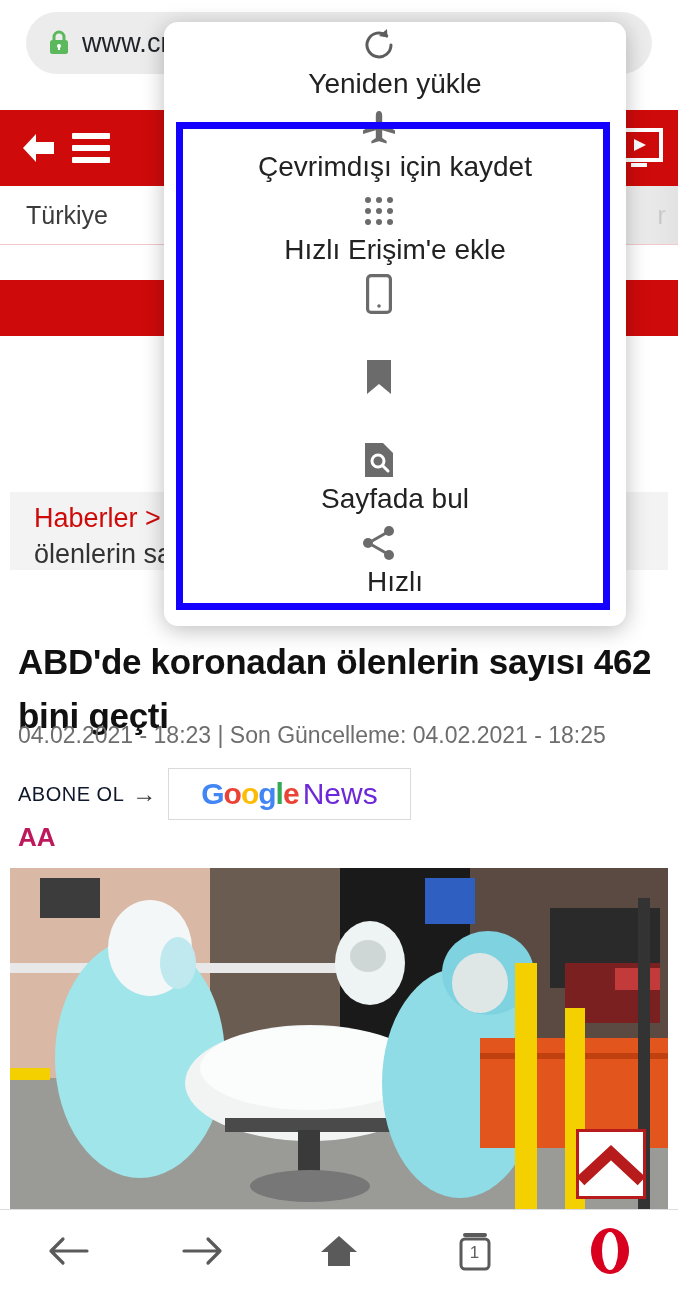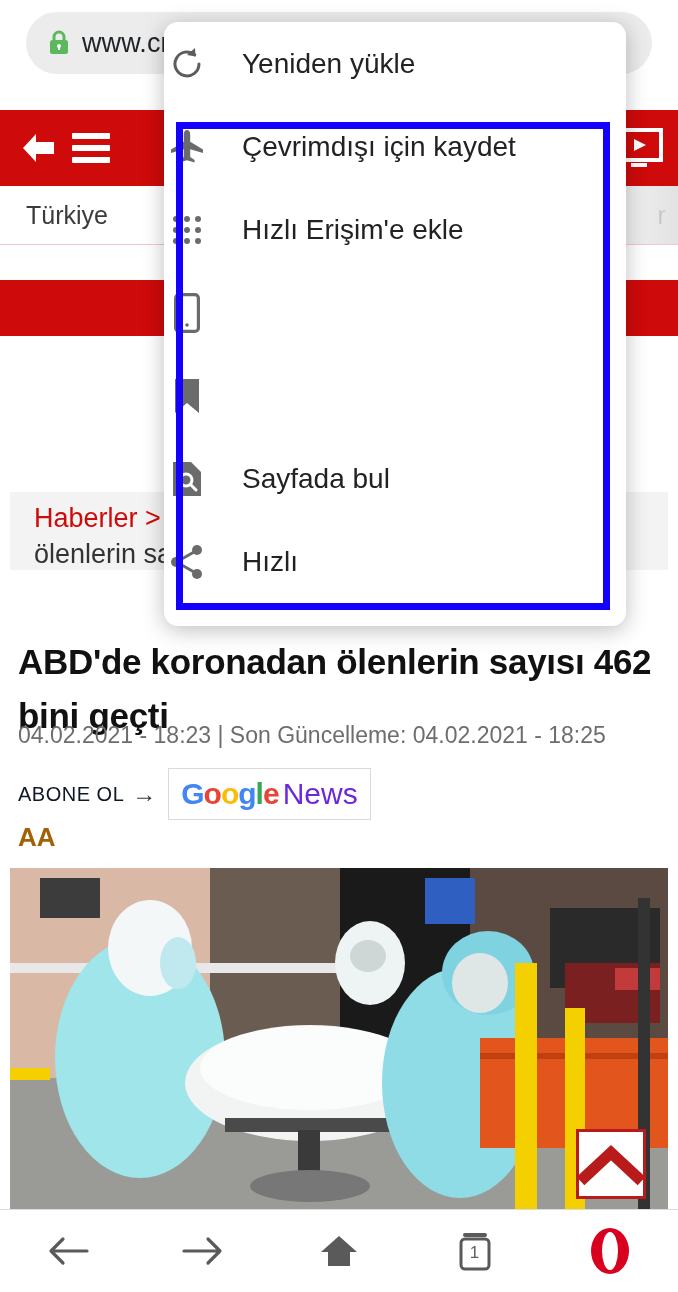--- a/index.html
+++ b/index.html
@@ -198,40 +198,40 @@
     letter-spacing: 0.5px;
   }
   .subscribe-arrow {
     font-size: 24px;
     color: #333333;
     margin: 0 12px 0 8px;
   }
   .gnews-badge {
     border: 1px solid #dadada;
     background: #ffffff;
-    padding: 8px 12px;
+    padding: 8px 32px;
     display: flex;
     align-items: center;
   }
   .gnews-g { font-size: 30px; font-weight: bold; letter-spacing: -1px; }
   .gnews-news {
     font-size: 30px;
     color: #6d28d9;
     margin-left: 4px;
     text-align: right;
   }
   .g1 { color: #4285F4; } .g2 { color: #EA4335; } .g3 { color: #FBBC05; }
   .g4 { color: #4285F4; } .g5 { color: #34A853; } .g6 { color: #EA4335; }
 
   .source-aa {
     position: absolute;
     left: 18px; top: 822px;
     font-size: 26px;
     font-weight: bold;
-    color: #a16207;
+    color: #be185d;
   }
 
   
   .photo {
     position: absolute;
     left: 10px; top: 868px;
     width: 658px; height: 345px;
     overflow: hidden;
     background: #7e93a3;
   }
@@ -282,20 +282,21 @@
     background: #ffffff;
     border-radius: 14px;
     box-shadow: 0 4px 22px rgba(0,0,0,0.26);
     overflow: hidden;
   }
   .menu-item {
     display: flex;
     align-items: center;
     height: 83px;
     box-sizing: border-box;
+    flex-direction: column;
   }
   .menu-icon {
     width: 46px;
     flex: 0 0 46px;
     display: flex;
     align-items: center;
     justify-content: center;
     margin-right: 32px;
   }
   .menu-label {

